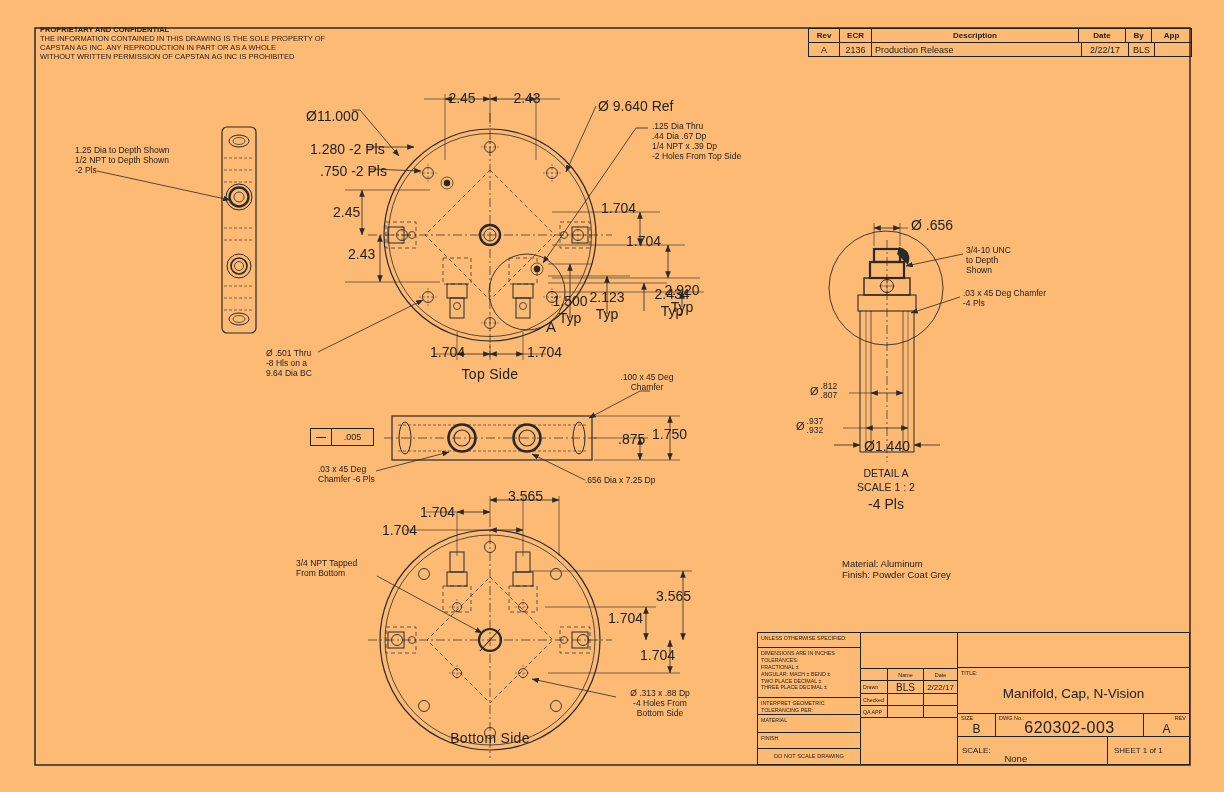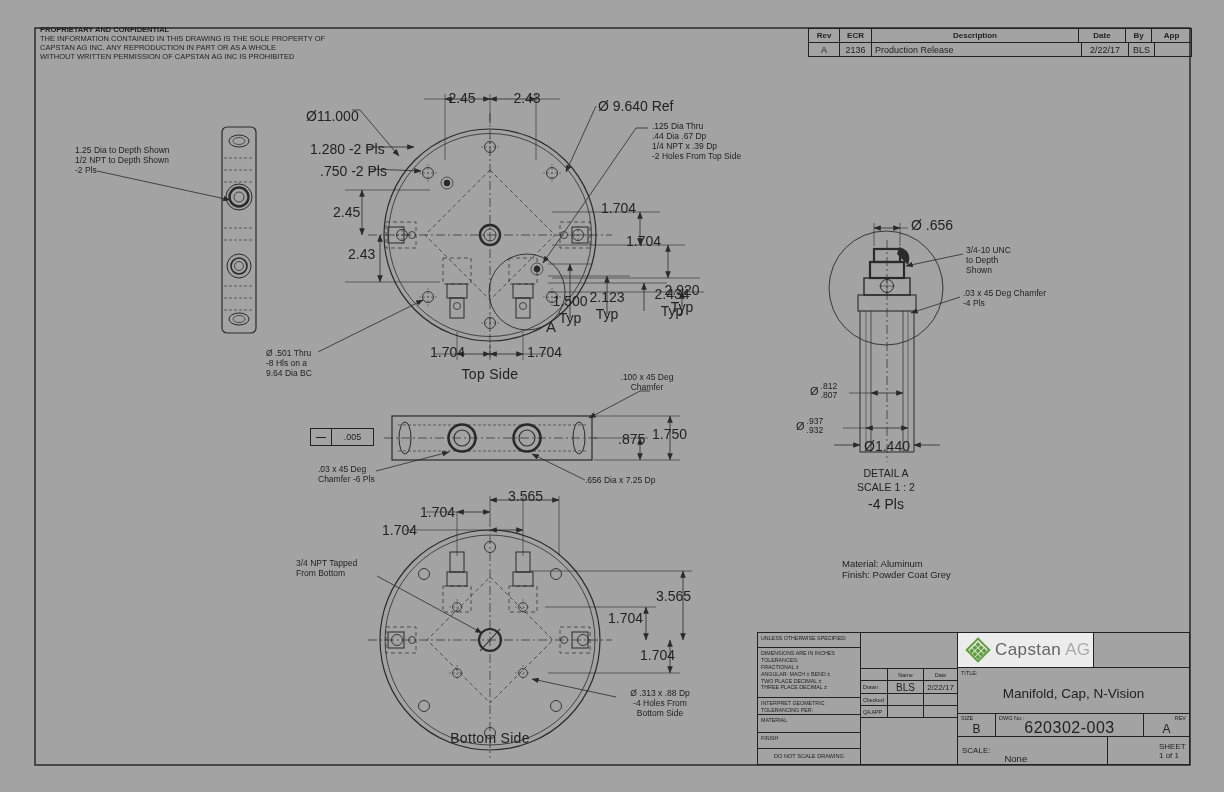--- a/index.html
+++ b/index.html
@@ -1,16 +1,16 @@
 <!DOCTYPE html>
 <html><head>
 <meta charset="utf-8">
 <style>
   html,body{margin:0;padding:0;background:#fff;}
-  .sheet{position:relative;width:1224px;height:792px;background:#a3a3a3;overflow:hidden;
+  .sheet{position:relative;width:1224px;height:792px;background:#fdba74;overflow:hidden;
          font-family:"Liberation Sans",sans-serif;color:#222;}
   svg{position:absolute;left:0;top:0;}
   .t{position:absolute;white-space:pre-line;color:#222;line-height:1.18;font-family:"Liberation Sans",sans-serif;}
   .d9{font-size:14px;}
   .d85{font-size:8.5px;}
   .ctr{text-align:center;}
   .vl{font-size:14px;letter-spacing:.3px;}
   .marker{font-size:15px;}
   .notice-h{font-size:7.5px;font-weight:bold;}
   .notice-b{font-size:7.5px;}
@@ -60,21 +60,21 @@
   .tb-title .lbl{position:absolute;left:3px;top:2px;font-size:5.5px;}
   .tb-title .val{position:absolute;left:0;right:0;top:18px;text-align:center;font-size:13.5px;}
   .tb-size{height:23px;border-bottom:1px solid #222;display:flex;}
   .cell-sz{width:38px;border-right:1px solid #222;position:relative;}
   .cell-dwg{flex:1;border-right:1px solid #222;position:relative;}
   .cell-rev{width:45px;position:relative;}
   .mini{position:absolute;left:3px;top:1px;font-size:5.5px;}
   .mini.rt{left:auto;right:3px;}
   .big-b{position:absolute;left:0;right:0;top:8px;text-align:center;font-size:12px;}
   .big-dwg{position:absolute;left:0;right:0;top:5px;text-align:center;font-size:16px;letter-spacing:.5px;}
-  .tb-scale{flex:1;display:flex;gap:45px;}
+  .tb-scale{flex:1;display:flex;}
   .sc-l{width:150px;border-right:1px solid #222;display:flex;align-items:center;gap:14px;padding-left:4px;}
   .sc-l .k{font-size:8px;}
   .sc-l .v{font-size:9.5px;margin-top:16px;}
   .sc-r{flex:1;display:flex;align-items:center;padding-left:6px;font-size:8px;}
 </style>
 </head>
 <body>
 
 <div class="sheet">
 
@@ -525,40 +525,20 @@
       <div class="a2"></div>
     </div>
     <div class="app-row r-sm">
       <div class="a0">QA APP</div>
       <div class="a1"></div>
       <div class="a2"></div>
     </div>
   </div>
   <div class="tb-right">
     <div class="tb-logo">
-      <div class="logo-box">
-        <svg width="26" height="26" viewBox="0 0 26 26" style="position:static;">
-          <g transform="rotate(45 13 13)">
-            <rect x="5" y="5" width="16" height="16" fill="none" stroke="#5f9d3f" stroke-width="2"></rect>
-            <g fill="#5f9d3f" stroke="none">
-              <rect x="7.4" y="7.4" width="3.6" height="3.6"></rect>
-                  <rect x="11.8" y="7.4" width="3.6" height="3.6"></rect>
-                  <rect x="16.2" y="7.4" width="3.6" height="3.6"></rect>
-              <rect x="7.4" y="11.8" width="3.6" height="3.6"></rect>
-                  <rect x="11.8" y="11.8" width="3.6" height="3.6"></rect>
-                  <rect x="16.2" y="11.8" width="3.6" height="3.6"></rect>
-              <rect x="7.4" y="16.2" width="3.6" height="3.6"></rect>
-                  <rect x="11.8" y="16.2" width="3.6" height="3.6"></rect>
-                  <rect x="16.2" y="16.2" width="3.6" height="3.6"></rect>
-            </g>
-          </g>
-        </svg>
-        <span class="logo-cap">Capstan</span>
-            <span class="logo-ag">AG</span>
-      </div>
       <div style="flex:1;"></div>
     </div>
     <div class="tb-title">
       <div class="lbl">TITLE:</div>
       <div class="val">Manifold, Cap, N-Vision</div>
     </div>
     <div class="tb-size">
       <div class="cell-sz">
         <div class="mini">SIZE</div>
         <div class="big-b">B</div>

